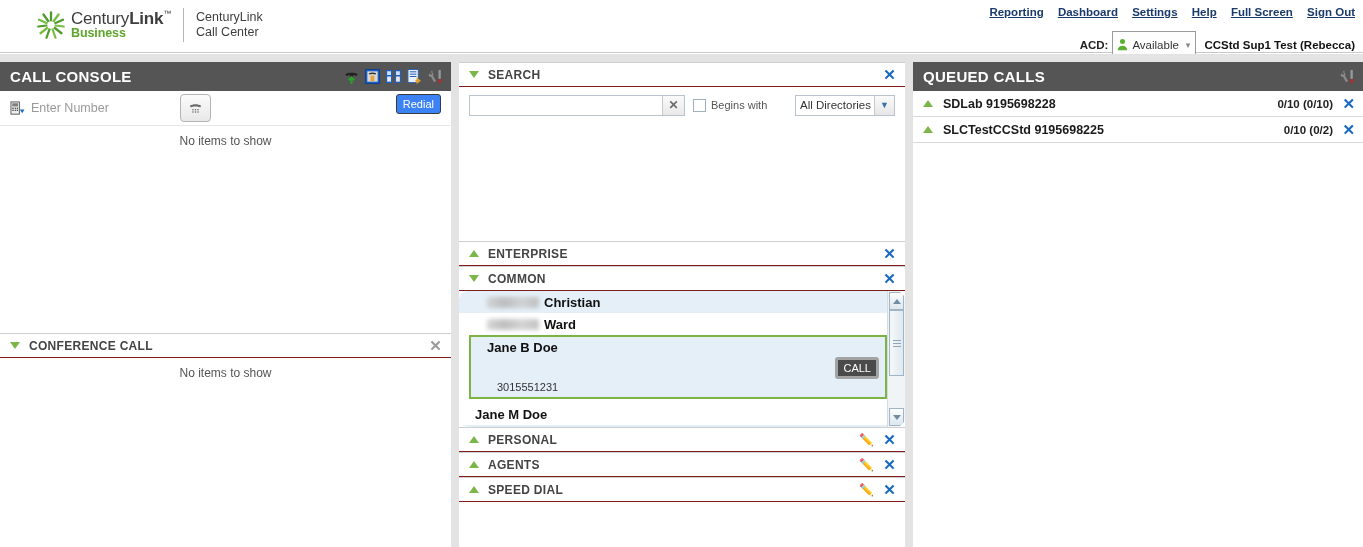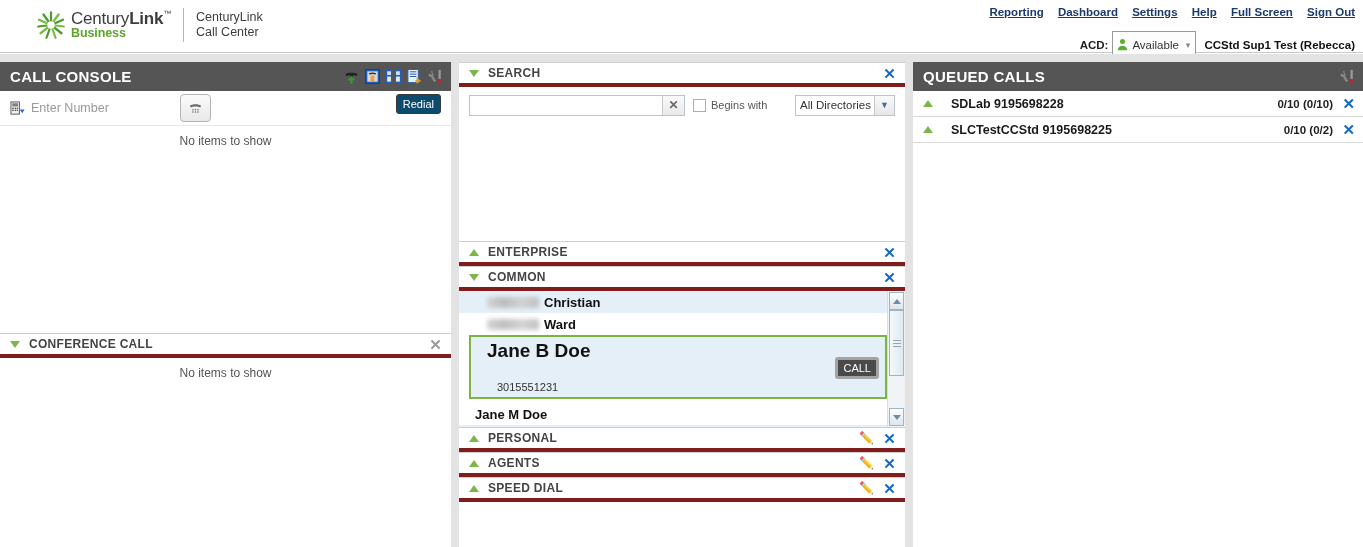--- a/index.html
+++ b/index.html
@@ -161,21 +161,21 @@
     border-radius: 4px;
     background: linear-gradient(#fbfbfb, #e8e8e8);
     display: flex;
     align-items: center;
     justify-content: center;
     cursor: pointer;
   }
   .redial-btn {
     position: absolute;
     right: 10px; top: 3px;
-    background: #0c4a6e;
+    background: #3b82f6;
     color: #fff;
     font-size: 11px;
     border: 1px solid #3a3a3a;
     border-radius: 3px;
     padding: 3px 6px;
     cursor: pointer;
   }
   .empty-msg {
     text-align: center;
     color: #555;
@@ -183,21 +183,21 @@
     padding-top: 8px;
   }
   .cc-list {
     height: 207px;
     border-top: 1px solid #e6e6e6;
     background: #fff;
   }
   .section-bar {
     height: 25px;
     border-top: 1px solid #cfcfcf;
-    border-bottom: 4px solid #7f1d1d;
+    border-bottom: 1px solid #7f1d1d;
     background: #ffffff;
     display: flex;
     align-items: center;
     padding: 0 10px;
     box-sizing: border-box;
     font-size: 12px;
     font-weight: bold;
     color: #444;
     letter-spacing: 0.3px;
     position: relative;
@@ -286,20 +286,21 @@
     display:flex; align-items:center; justify-content:center;
     color:#3b6fa8; font-size:9px;
   }
   .search-results { height: 118px; background:#fff; }
 
   .contact-list-wrap {
     height: 136px;
     position: relative;
     background: #fff;
     overflow: hidden;
+    border-radius: 9px;
   }
   .contact-rows { position:absolute; left:0; right:18px; top:0; }
   .crow {
     height: 22px;
     display: flex;
     align-items: center;
     padding-left: 28px;
     box-sizing: border-box;
     font-size: 13px;
     font-weight: bold;
@@ -317,21 +318,21 @@
   }
   .crow-sel {
     position: absolute;
     left: 10px; right: 18px;
     top: 44px; height: 64px;
     border: 2px solid #7cb342;
     background: #e4eff7;
     box-sizing: border-box;
   }
   .sel-name {
-    font-size: 19px; font-weight: bold; color:#111;
+    font-size: 13px; font-weight: bold; color:#111;
     padding: 3px 0 0 16px;
   }
   .sel-phone {
     position: absolute;
     left: 26px; bottom: 4px;
     font-size: 11px;
     font-weight: normal;
     color: #333;
   }
   .call-btn {
@@ -389,21 +390,21 @@
     border-bottom: 1px solid #d9d9d9;
     display: flex;
     align-items: center;
     padding: 0 10px;
     box-sizing: border-box;
     font-size: 12.5px;
     font-weight: bold;
     color: #1a1a1a;
     position: relative;
   }
-  .q-name { margin-left: 10px; }
+  .q-name { margin-left: 2px; }
   .q-count {
     position: absolute;
     right: 30px;
     font-size: 11.5px;
     font-weight: bold;
     color: #222;
   }
   .q-x { position:absolute; right: 8px; }
   .tri-sm {
     width:0;height:0;

